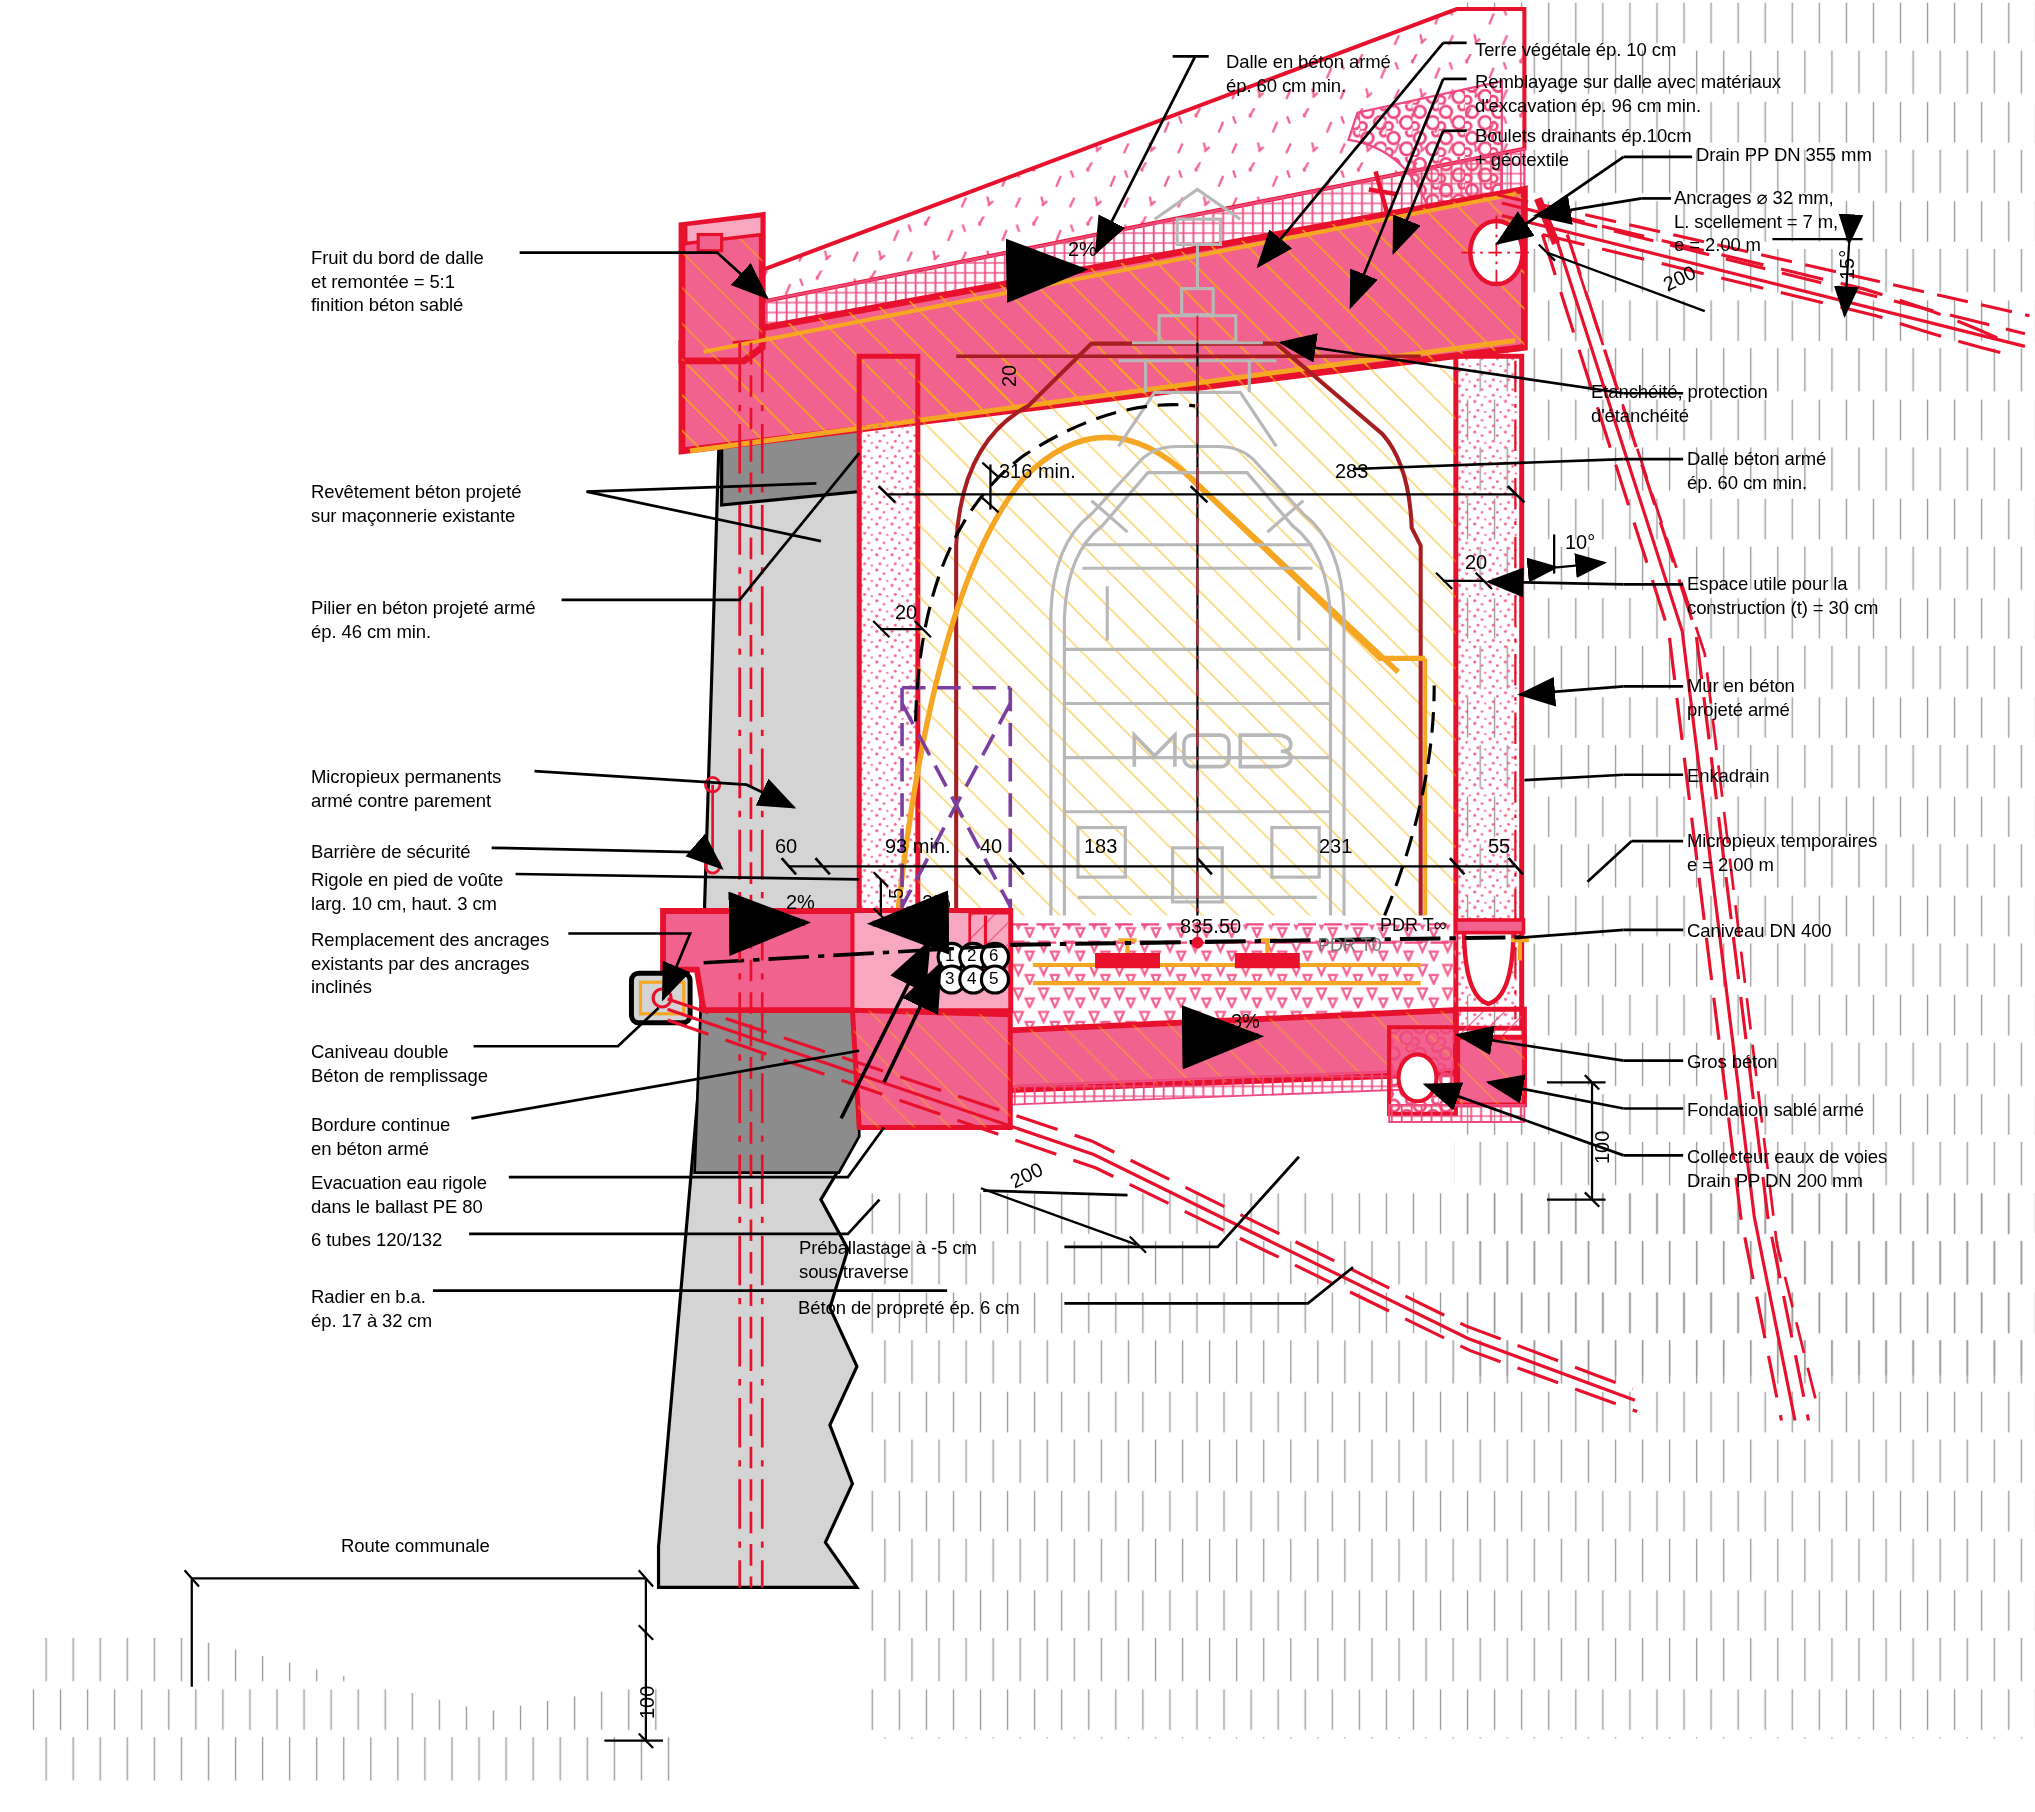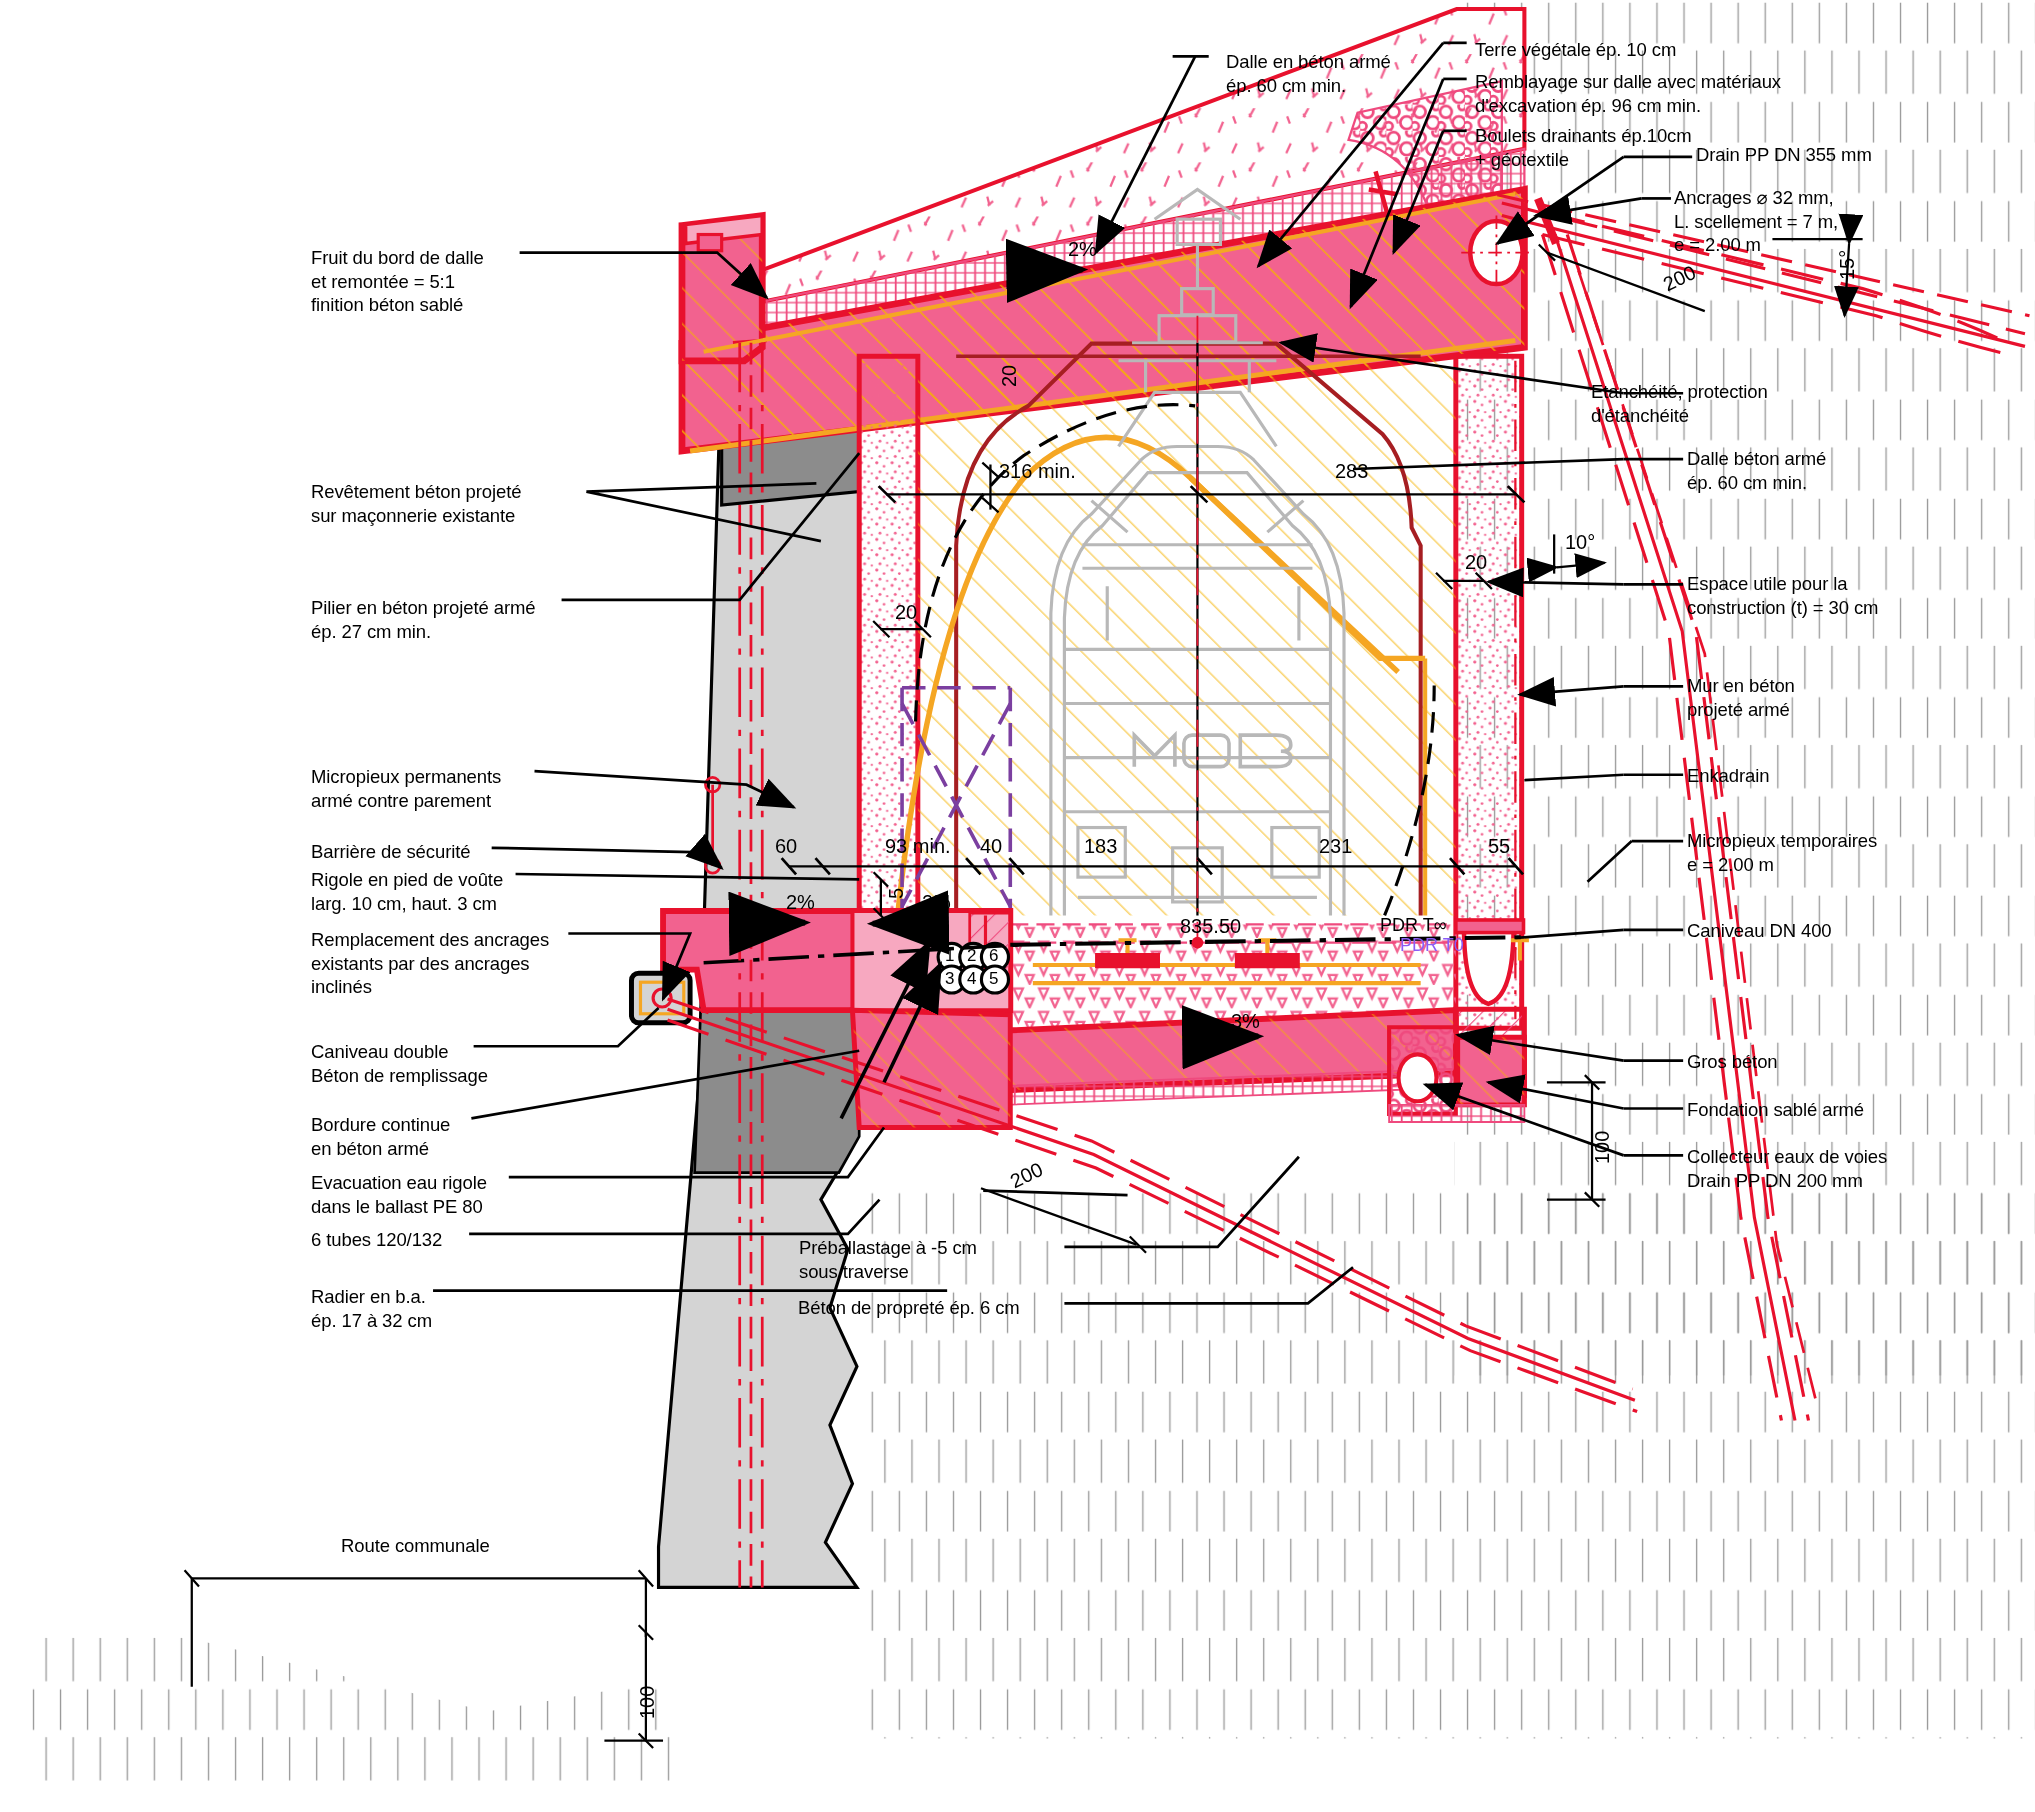--- a/index.html
+++ b/index.html
@@ -416,21 +416,21 @@
   </g>
 
 </svg>
 
 <div class="lbl" style="left:311px;top:246px">Fruit du bord de dalle
 et remontée = 5:1
 finition béton sablé</div>
 <div class="lbl" style="left:311px;top:480px">Revêtement béton projeté
 sur maçonnerie existante</div>
 <div class="lbl" style="left:311px;top:596px">Pilier en béton projeté armé
-ép. 27 cm min.</div>
+ép. 46 cm min.</div>
 <div class="lbl" style="left:311px;top:765px">Micropieux permanents
 armé contre parement</div>
 <div class="lbl" style="left:311px;top:840px">Barrière de sécurité</div>
 <div class="lbl" style="left:311px;top:868px">Rigole en pied de voûte
 larg. 10 cm, haut. 3 cm</div>
 <div class="lbl" style="left:311px;top:928px">Remplacement des ancrages
 existants par des ancrages
 inclinés</div>
 <div class="lbl" style="left:311px;top:1040px">Caniveau double
 Béton de remplissage</div>
@@ -497,21 +497,21 @@
 <div class="dim dimv" style="left:1836px;top:280px;transform:rotate(-90deg)">15°</div>
 <div class="dim" style="left:1565px;top:531px">10°</div>
 
 <div class="dim" style="left:1068px;top:238px">2%</div>
 <div class="dim" style="left:786px;top:891px">2%</div>
 <div class="dim" style="left:922px;top:891px">2%</div>
 <div class="dim" style="left:1231px;top:1010px">3%</div>
 
 <div class="dim" style="left:1180px;top:915px">835.50</div>
 <div class="dim small" style="left:1380px;top:915px">PDR T∞</div>
-<div class="dim small" style="left:1400px;top:935px;color:#8b5cf6">PDR T0</div>
+<div class="dim small" style="left:1318px;top:935px;color:#737373">PDR T0</div>
 
 <div class="dim" style="left:945px;top:946px;font-size:17px">1</div>
 <div class="dim" style="left:967px;top:946px;font-size:17px">2</div>
 <div class="dim" style="left:989px;top:946px;font-size:17px">6</div>
 <div class="dim" style="left:945px;top:969px;font-size:17px">3</div>
 <div class="dim" style="left:967px;top:969px;font-size:17px">4</div>
 <div class="dim" style="left:989px;top:969px;font-size:17px">5</div>
 
 </div>
 

